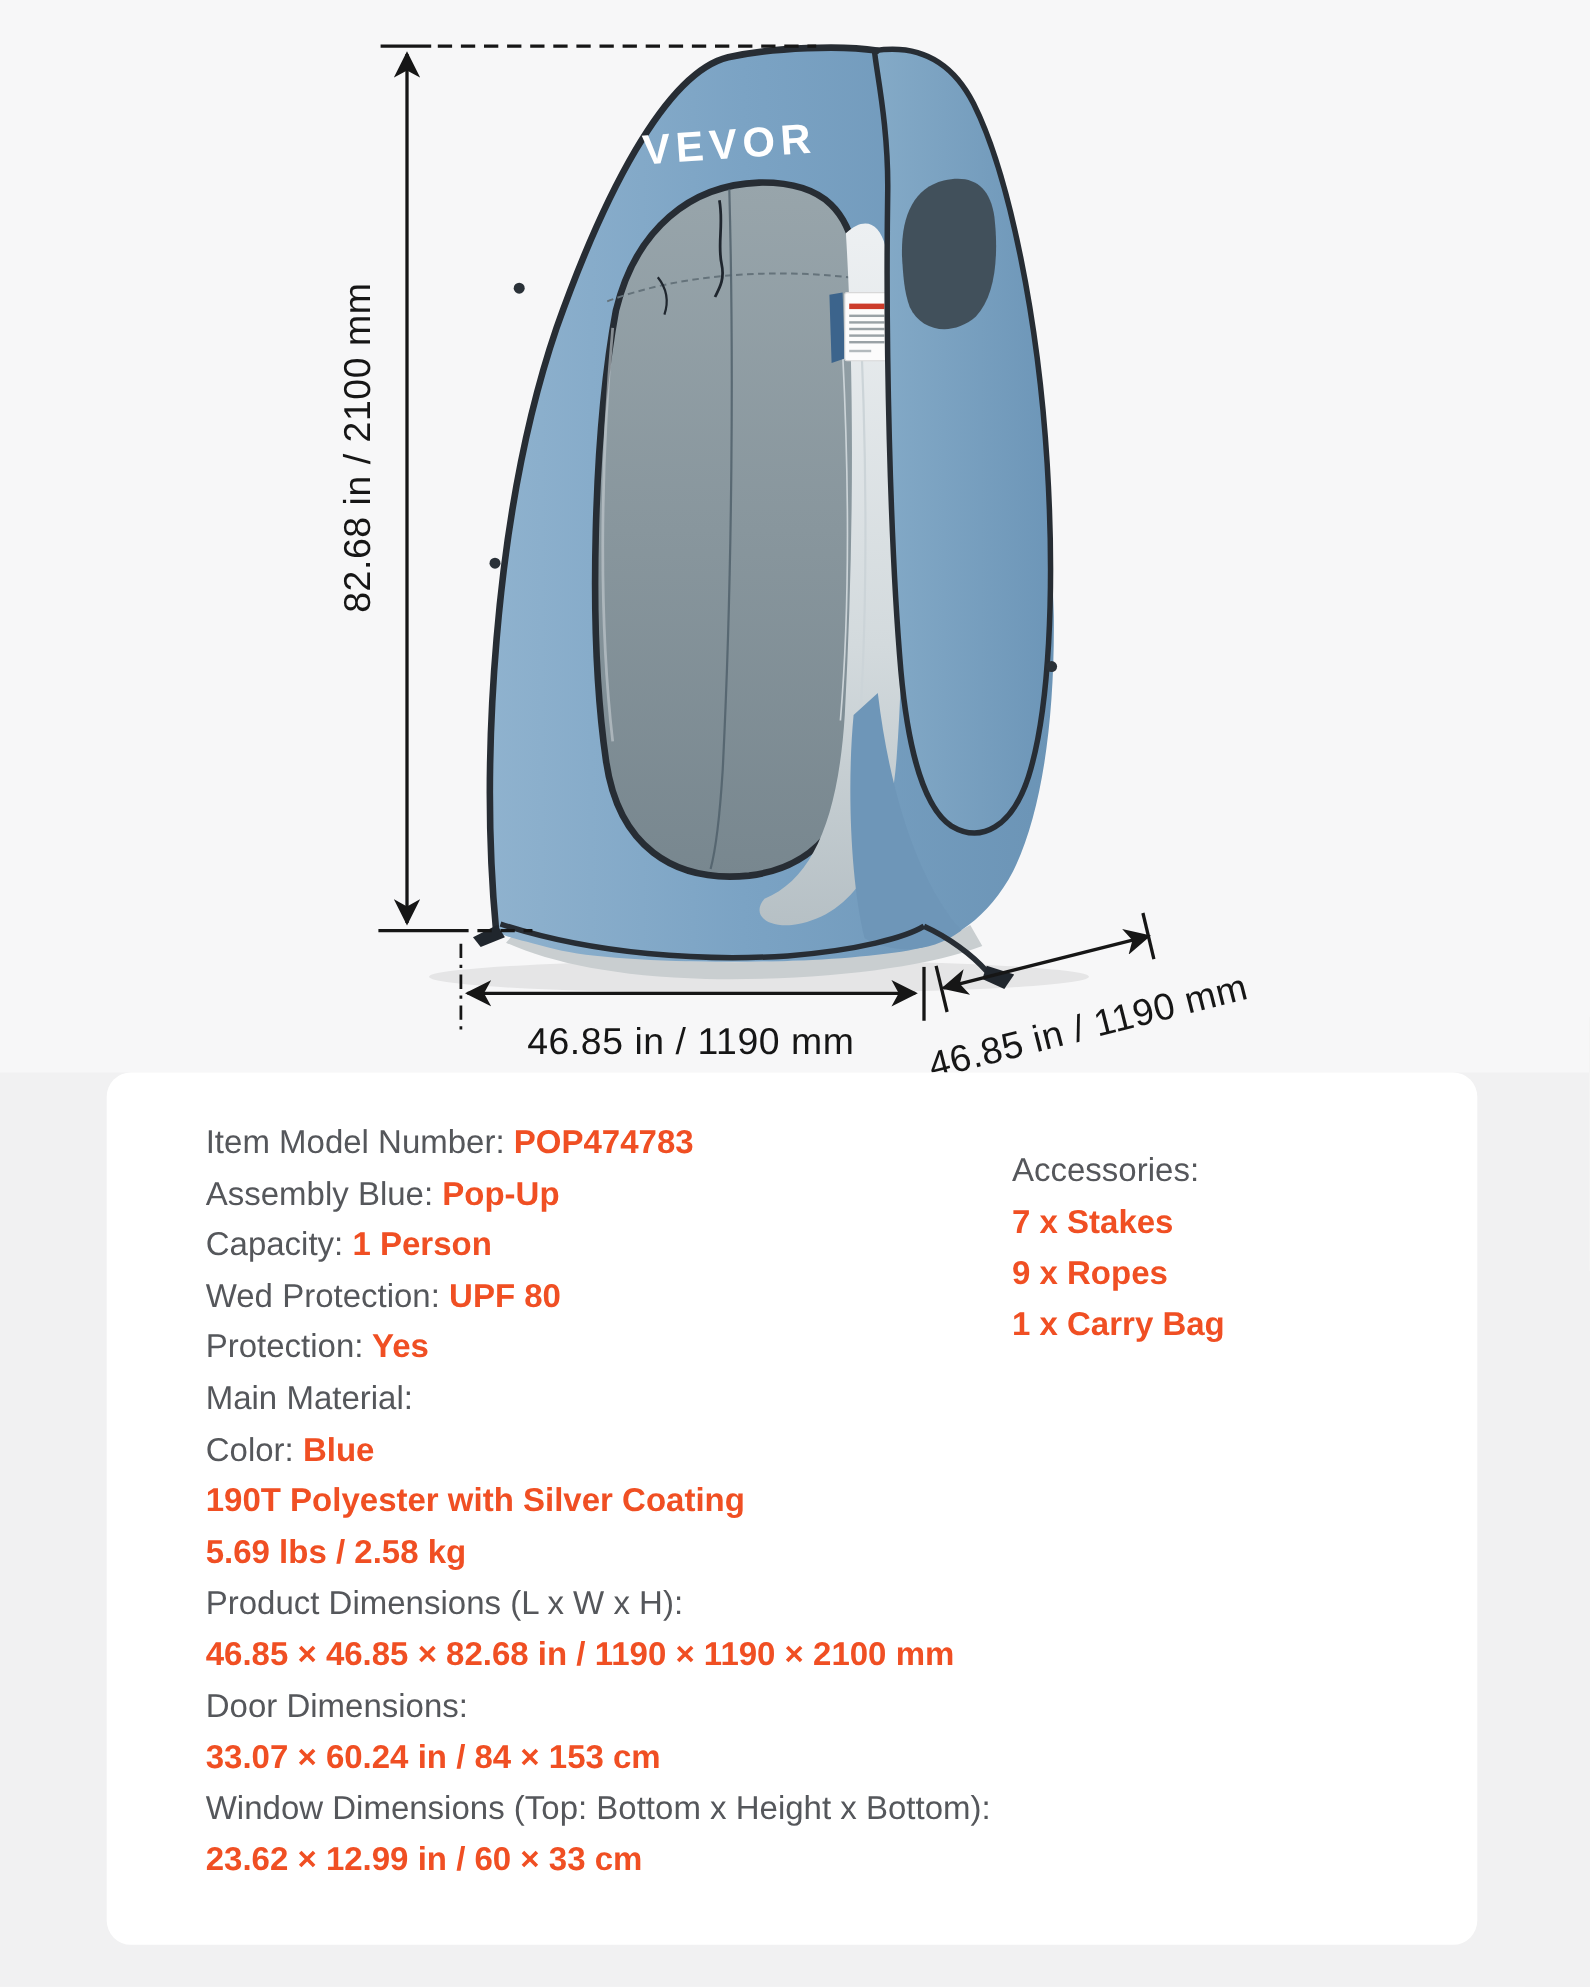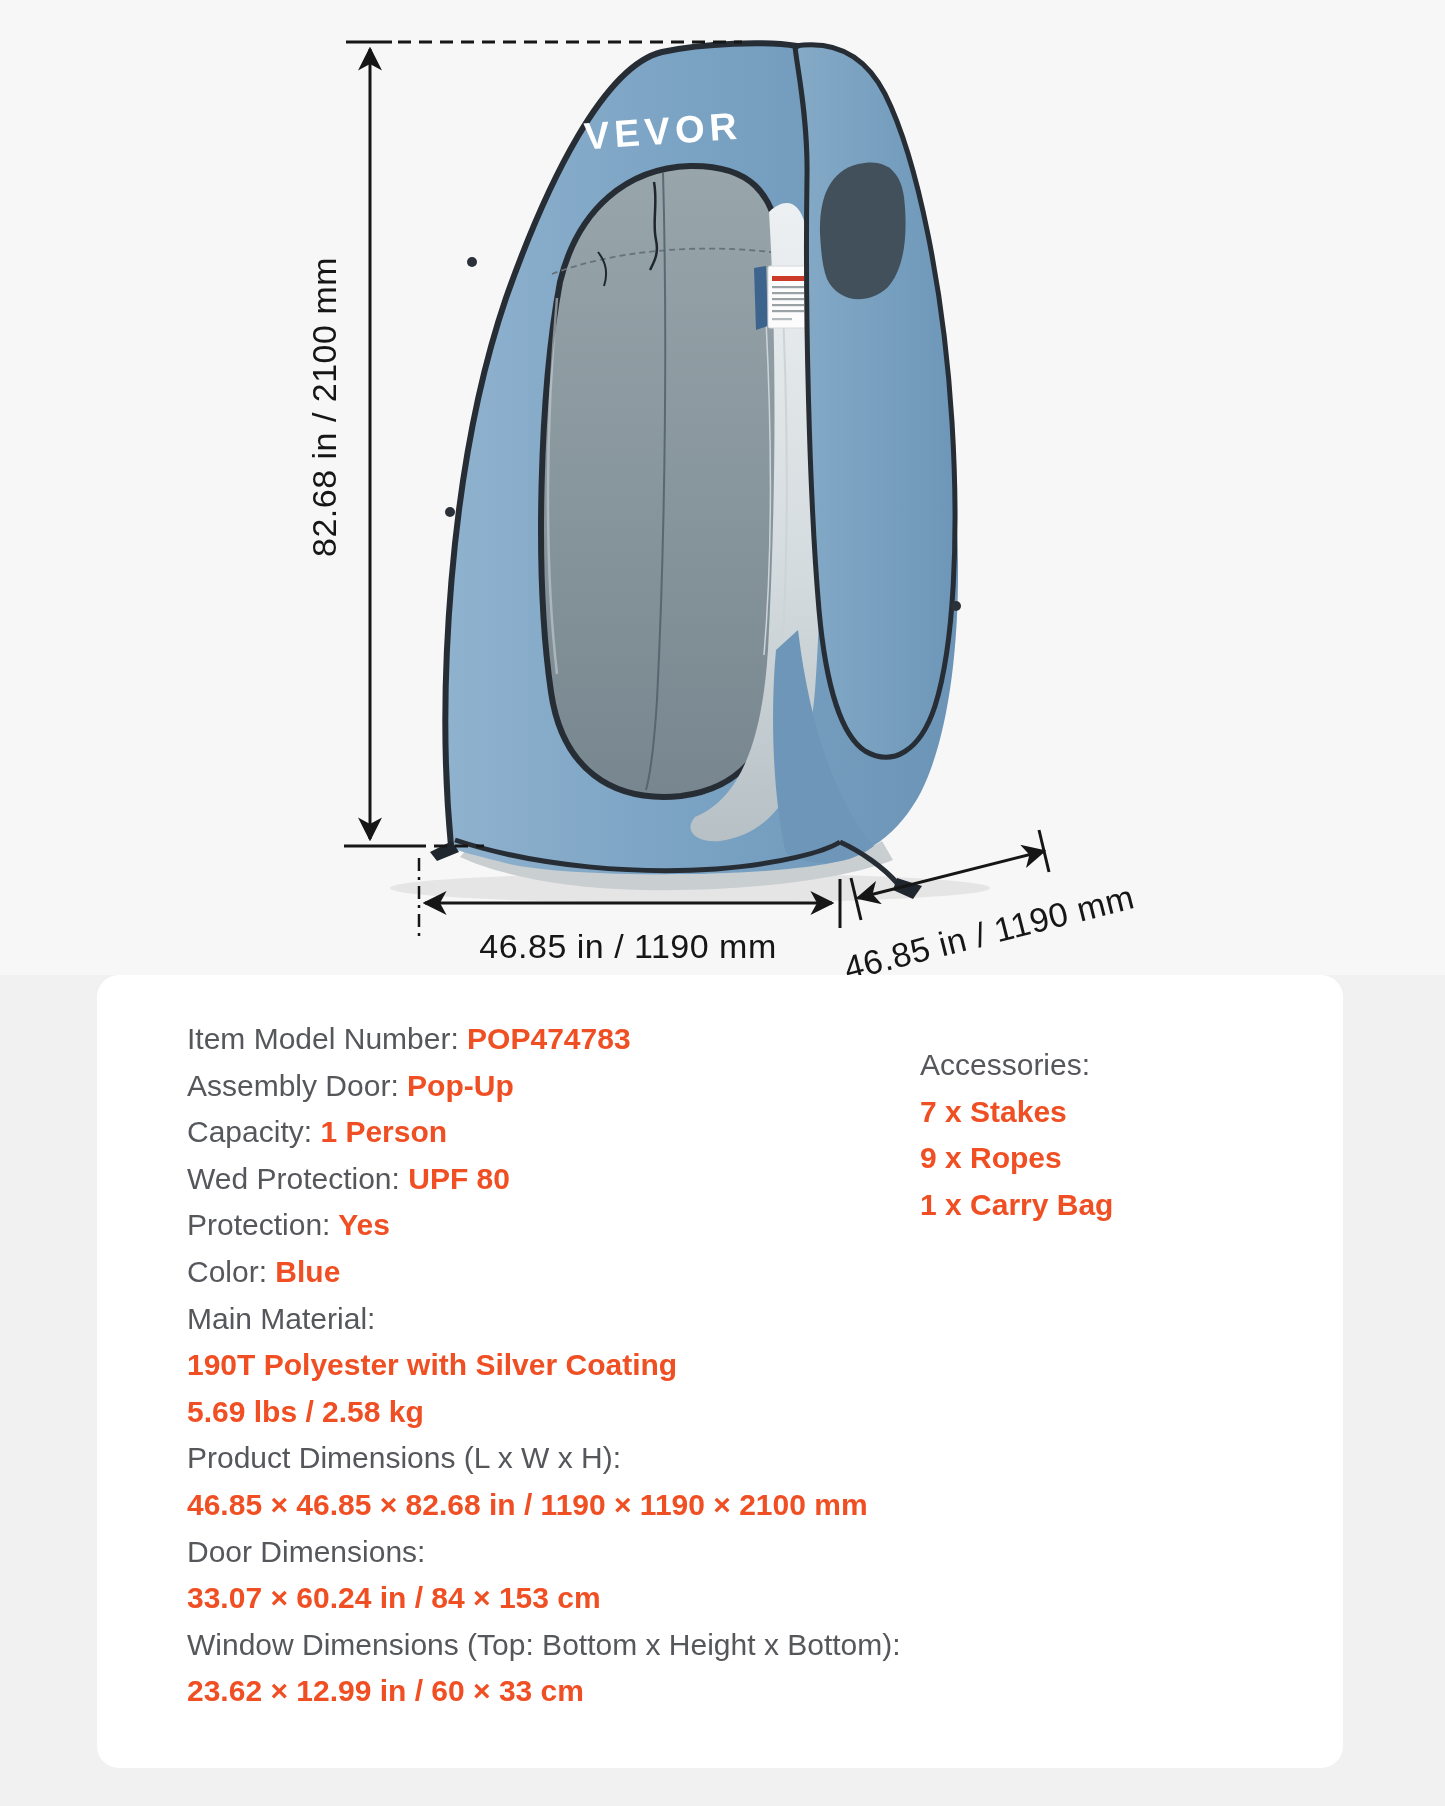--- a/index.html
+++ b/index.html
@@ -125,26 +125,26 @@
 
       <text class="dim-text" x="336" y="407" text-anchor="middle" transform="rotate(-90 336 407)">82.68 in / 2100 mm</text>
       <text class="dim-text" x="628" y="958" text-anchor="middle">46.85 in / 1190 mm</text>
       <text class="dim-text" x="992" y="944" text-anchor="middle" transform="rotate(-14.2 992 944)">46.85 in / 1190 mm</text>
     </svg>
   </div>
 
   <div class="card">
     <div class="col-left" id="specs-left">
         <div class="spec-row"><span class="spec-label">Item Model Number:</span><span class="spec-value"> POP474783</span></div>
-        <div class="spec-row"><span class="spec-label">Assembly Door:</span><span class="spec-value"> Pop-Up</span></div>
+        <div class="spec-row"><span class="spec-label">Assembly Blue:</span><span class="spec-value"> Pop-Up</span></div>
         <div class="spec-row"><span class="spec-label">Capacity:</span><span class="spec-value"> 1 Person</span></div>
         <div class="spec-row"><span class="spec-label">Wed Protection:</span><span class="spec-value"> UPF 80</span></div>
         <div class="spec-row"><span class="spec-label">Protection:</span><span class="spec-value"> Yes</span></div>
+        <div class="spec-row"><span class="spec-label">Main Material:</span></div>
         <div class="spec-row"><span class="spec-label">Color:</span><span class="spec-value"> Blue</span></div>
-        <div class="spec-row"><span class="spec-label">Main Material:</span></div>
         <div class="spec-row"><span class="spec-value">190T Polyester with Silver Coating</span></div>
         <div class="spec-row"><span class="spec-value">5.69 lbs / 2.58 kg</span></div>
         <div class="spec-row"><span class="spec-label">Product Dimensions (L x W x H):</span></div>
         <div class="spec-row"><span class="spec-value">46.85 × 46.85 × 82.68 in / 1190 × 1190 × 2100 mm</span></div>
         <div class="spec-row"><span class="spec-label">Door Dimensions:</span></div>
         <div class="spec-row"><span class="spec-value">33.07 × 60.24 in / 84 × 153 cm</span></div>
         <div class="spec-row"><span class="spec-label">Window Dimensions (Top: Bottom x Height x Bottom):</span></div>
         <div class="spec-row"><span class="spec-value">23.62 × 12.99 in / 60 × 33 cm</span></div>
       </div>
     <div class="col-right" id="specs-right">

